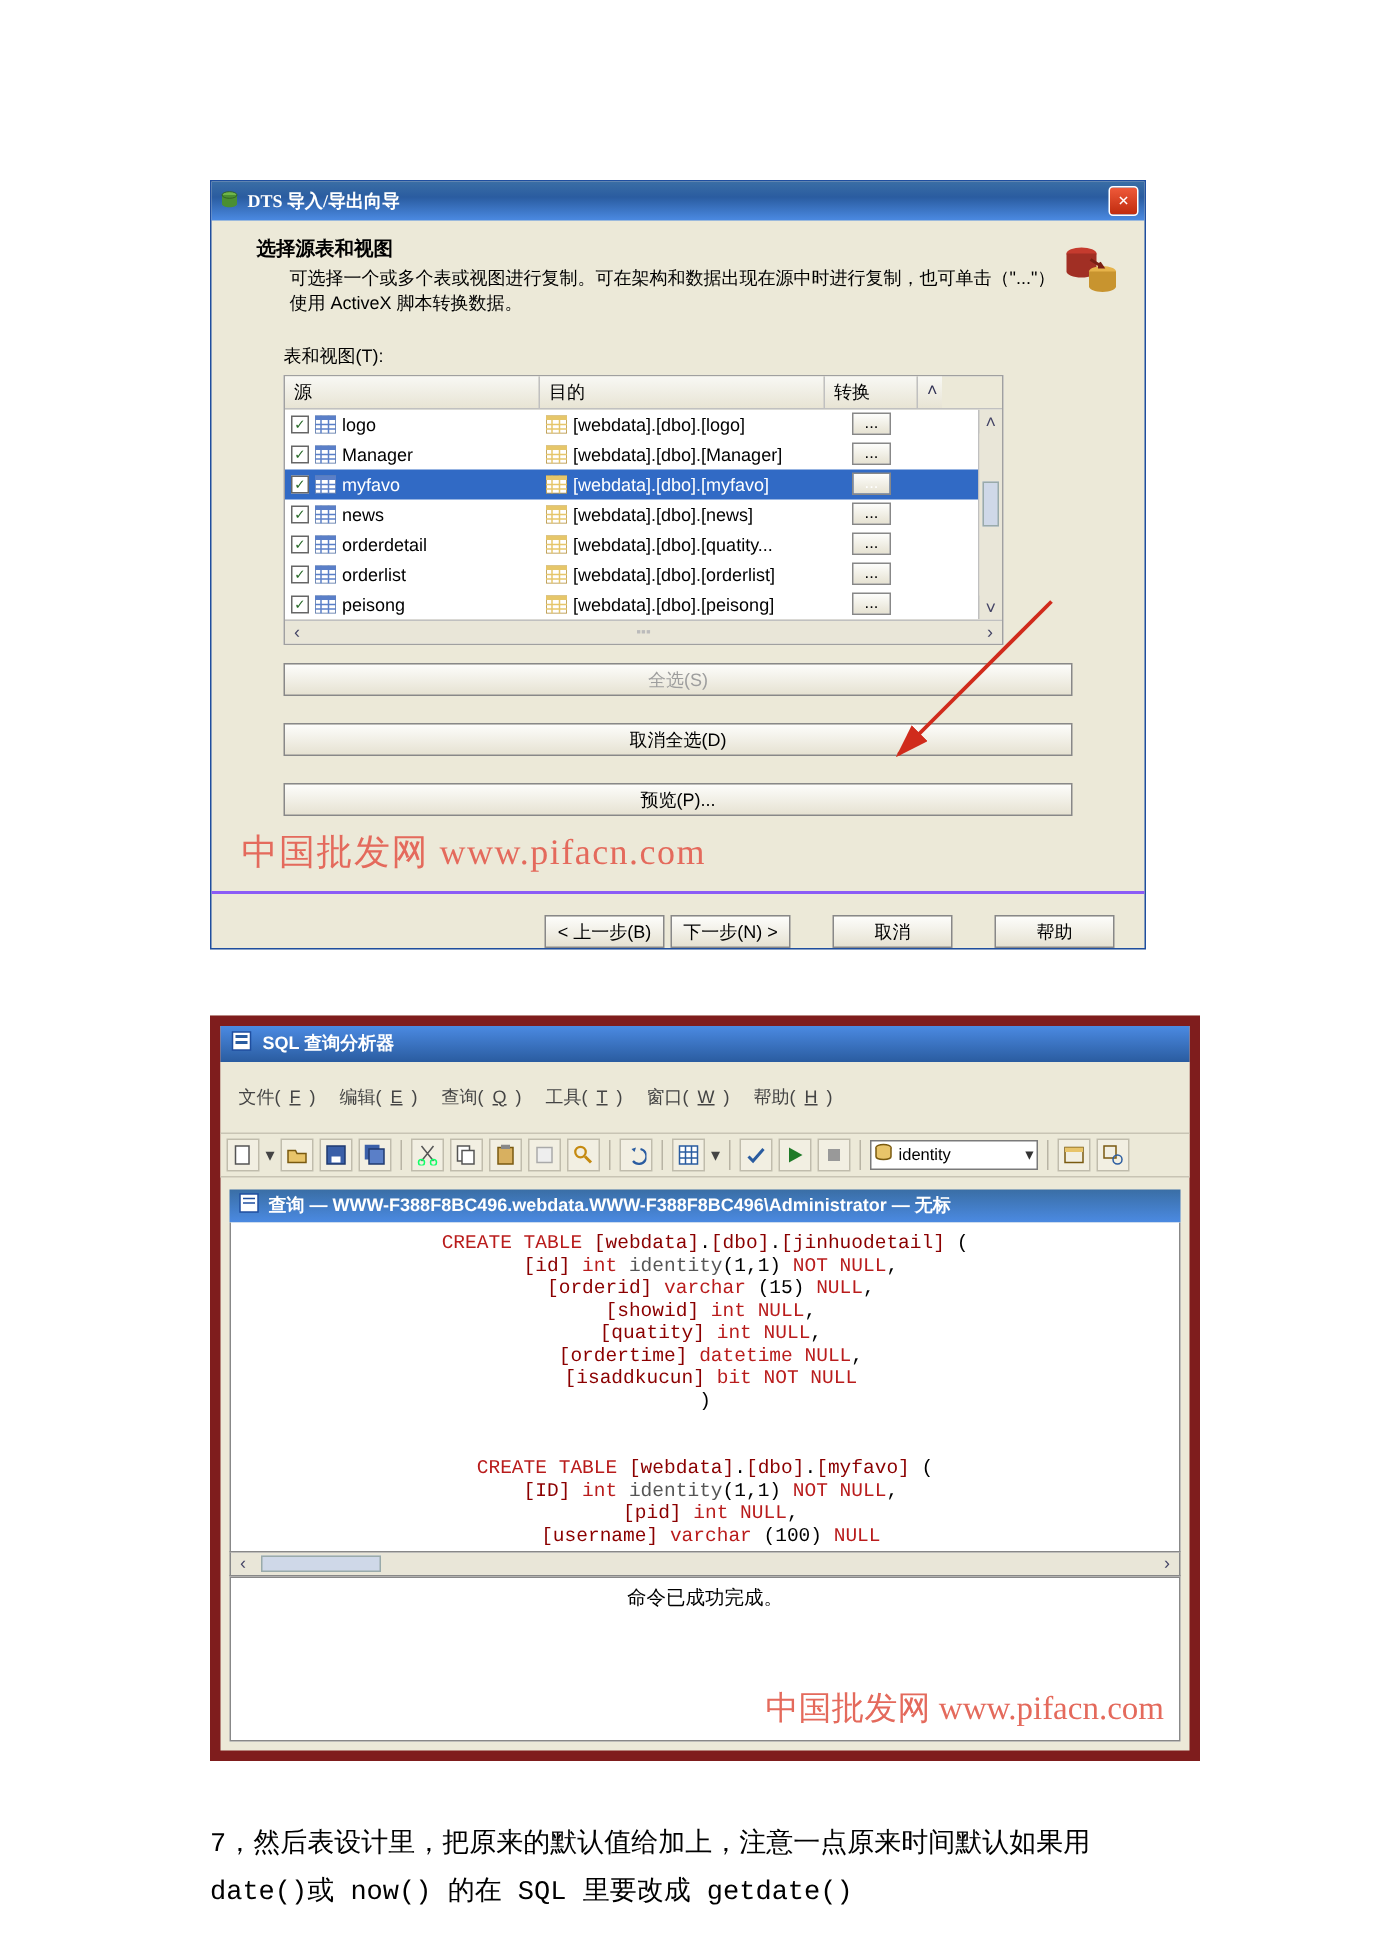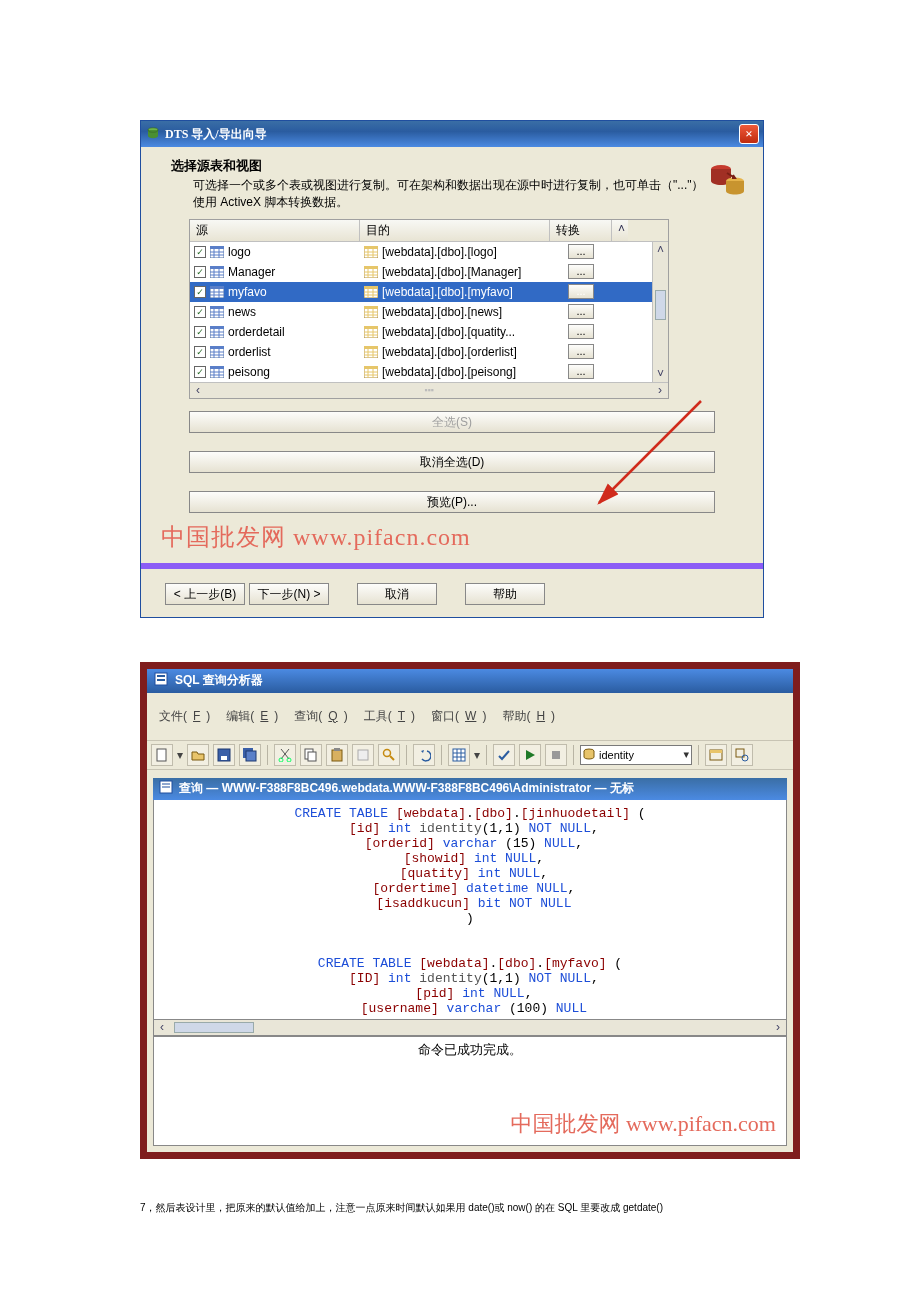--- a/index.html
+++ b/index.html
@@ -132,23 +132,23 @@
     text-align:center; line-height:20px;
     cursor:pointer;
   }
   .std-btn.disabled { color:#9e9e9e; }
   .watermark1 {
     color:#e46a5c; font-size: 24px; font-family: "SimSun", serif;
     margin: 8px 0 10px 20px;
     letter-spacing:1px;
   }
   .nav-row {
-    border-top: 6px solid #8b5cf6;
-    padding: 14px 20px 12px 20px;
-    display:flex; gap:0;
+    border-top: 2px solid #8b5cf6;
+    padding: 14px 20px 0 20px;
+    display:flex; justify-content:flex-end; gap:0;
   }
   .nav-row .std-btn { min-width:80px; margin-left:4px;}
   .nav-row .gap { width:24px; }
   .arrow-overlay {
     position:absolute; pointer-events:none;
     left:430px; top:276px; width:160px; height:120px;
   }
   
   .sql-window {
     margin-top: 44px;
@@ -196,21 +196,21 @@
   }
   .sub-titlebar .txt{white-space:nowrap; overflow:hidden;}
   .code-area {
     margin:0 6px; background:#fff; border:1px solid #888;
     font-family: "Courier New", monospace; font-size:13px;
     padding:6px 8px 0 8px; height:220px; overflow:hidden;
     white-space:pre;
     border-top:none;
     position:relative;
   }
-  .code-area .kw-blue { color:#1d4ed8; }
+  .code-area .kw-blue { color:#b91c1c; }
   .code-area .kw-red { color:#8b0000; }
   .code-area .kw-grey { color:#555; }
   .code-scroll-h{
     margin:0 6px; height:16px; background:#e9e6d8;
     border:1px solid #888; border-top:none;
     display:flex;
   }
   .code-scroll-h .lf,.code-scroll-h .rt{width:16px;display:flex;align-items:center;justify-content:center;color:#446;}
   .code-scroll-h .track{flex:1;position:relative;}
   .code-scroll-h .thumb{position:absolute;left:4px;top:2px;bottom:2px;width:80px;background:#cfd8e8;border:1px solid #9aa;}
@@ -220,22 +220,22 @@
     font-size:13px; font-family:"SimSun",serif; padding:4px 6px;
     position:relative;
   }
   .watermark2{
     position:absolute; right:10px; bottom:6px;
     color:#e46a5c; font-size:22px;
     font-family:"SimSun",serif;
   }
   
   .doc-text{
-    margin-top:40px; font-size:10px; line-height:1.8;
-    font-family:Liberation Sans, sans-serif;
+    margin-top:40px; font-size:18px; line-height:1.8;
+    font-family:Liberation Mono, monospace;
   }
 </style>
 </head>
 <body>
 
 <div class="page">
 
   <div class="dts-window">
     <div class="titlebar">
       <span class="ticon">
@@ -260,20 +260,21 @@
         <svg width="40" height="40" viewBox="0 0 40 40">
           <ellipse cx="14" cy="10" rx="10" ry="4" fill="#c53b2e"></ellipse>
           <path d="M4 10v12c0 2.2 4.5 4 10 4s10-1.8 10-4V10" fill="#a12f24"></path>
           <ellipse cx="28" cy="22" rx="9" ry="3.6" fill="#e6b34a"></ellipse>
           <path d="M19 22v10c0 2 4 3.6 9 3.6s9-1.6 9-3.6V22" fill="#c8942f"></path>
           <path d="M20 14 L28 19 M26 16 L28 19 L25 19" stroke="#7a1f14" stroke-width="2" fill="none"></path>
         </svg>
       </div>
     </div>
 
+    <div class="label-tables">表和视图(T):</div>
 
     <div class="table-area">
       <div class="tbl-header">
         <div class="col-src">源</div>
         <div class="col-dst">目的</div>
         <div class="col-trn">转换</div>
         <div class="col-scroll">˄</div>
       </div>
       <div class="tbl-body" id="tbl-body">
         <div class="tbl-row">

